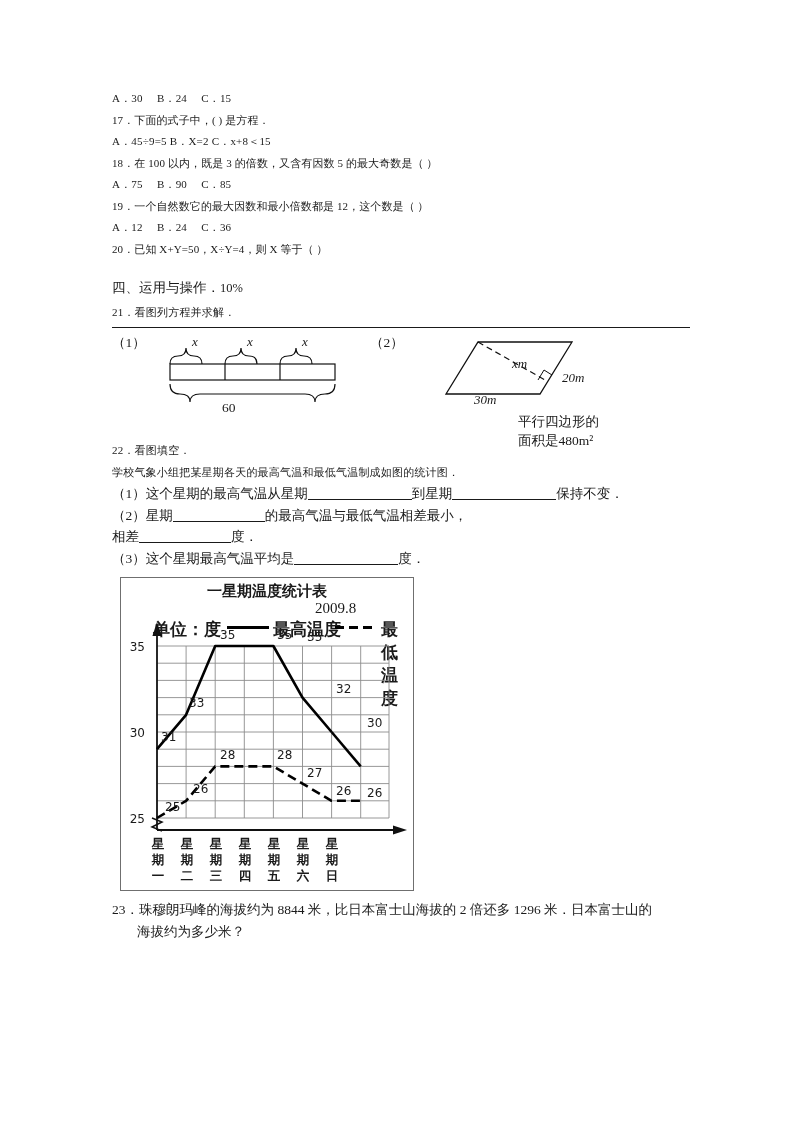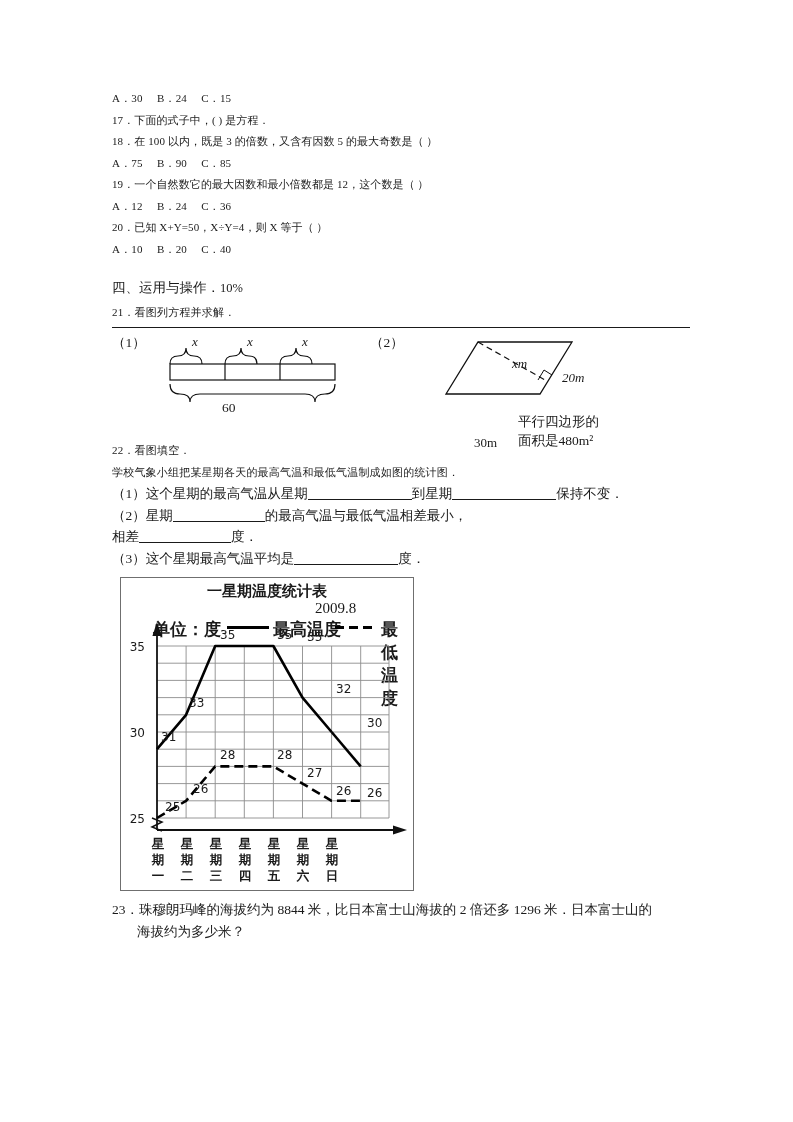--- a/index.html
+++ b/index.html
@@ -52,26 +52,26 @@
   .indent{padding-left:25px;}
 </style>
 </head>
 <body>
 
 <div class="page">
  <div class="content">
 
   <div class="line">A．30　 B．24　 C．15</div>
   <div class="line q">17．下面的式子中，(        ) 是方程．</div>
+  <div class="line">A．45÷9=5  B．X=2 C．x+8＜15</div>
   <div class="line q">18．在 100 以内，既是 3 的倍数，又含有因数 5 的最大奇数是（        ）</div>
   <div class="line">A．75　 B．90　 C．85</div>
   <div class="line q">19．一个自然数它的最大因数和最小倍数都是 12，这个数是（        ）</div>
   <div class="line">A．12　 B．24　 C．36</div>
   <div class="line q">20．已知 X+Y=50，X÷Y=4，则 X 等于（        ）</div>
-  <div class="line">A．10　 B．20　 C．40</div>
 
   <div class="sec-head">
     <span>四、运用与操作．</span><span class="pct">10%</span>
   </div>
   <div class="line">21．看图列方程并求解．</div>
 
   <div class="rule"></div>
 
   <div class="q21">
     <div class="lbl-paren" style="left:0;top:6px;">（1）</div>
@@ -102,21 +102,21 @@
     </div>
 
     <div class="para-fig">
       <svg width="190" height="92" viewBox="0 0 190 92">
         <polygon points="34,64 66,12 160,12 128,64" fill="none" stroke="#111" stroke-width="1.3"></polygon>
         <line x1="66" y1="12" x2="133" y2="50" stroke="#111" stroke-width="1.2" stroke-dasharray="6,4"></line>
         <path d="M126,50 l6,-10 l8,5" fill="none" stroke="#111" stroke-width="1"></path>
       </svg>
       <div style="position:absolute;left:100px;top:26px;font-size:13px;font-style:italic;">xm</div>
       <div style="position:absolute;left:150px;top:40px;font-size:13px;font-style:italic;">20m</div>
-      <div style="position:absolute;left:62px;top:62px;font-size:13px;margin-top:43px;">30m</div>
+      <div style="position:absolute;left:62px;top:62px;font-size:13px;font-style:italic;">30m</div>
     </div>
 
     <div class="para-txt">
       <div>平行四边形的</div>
       <div>面积是480m²</div>
     </div>
   </div>
 
   <div class="line">22．看图填空．</div>
   <div class="line">学校气象小组把某星期各天的最高气温和最低气温制成如图的统计图．</div>

